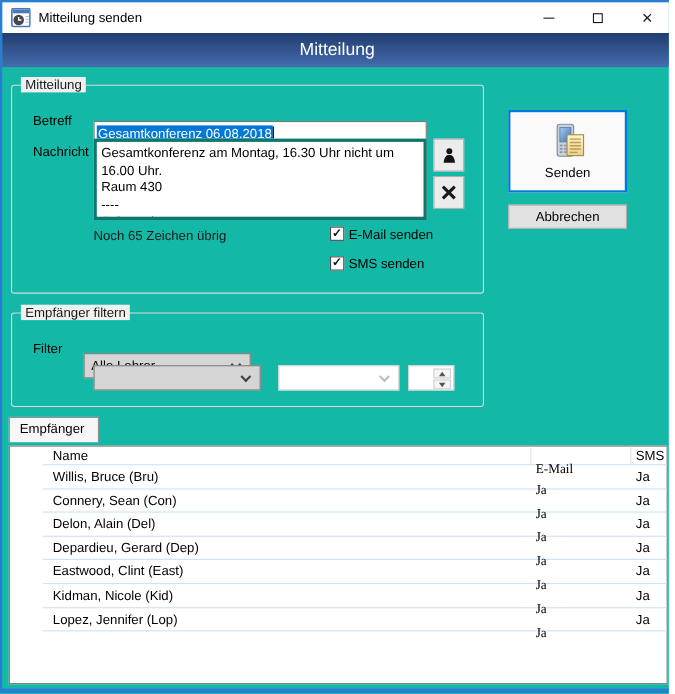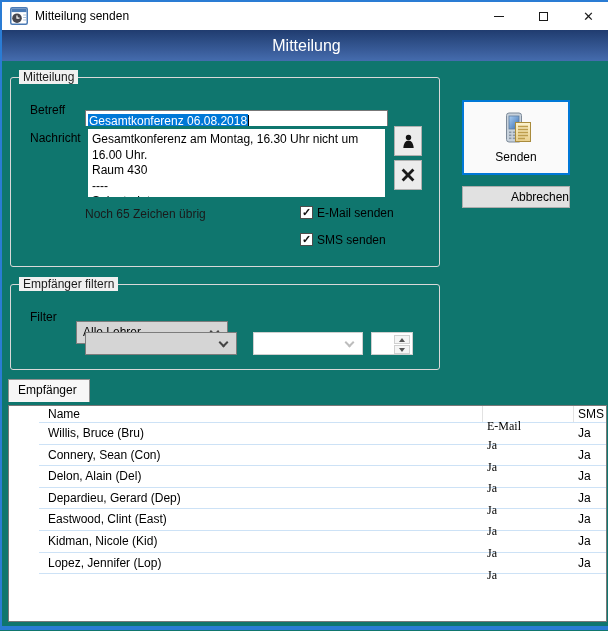--- a/index.html
+++ b/index.html
@@ -1,17 +1,17 @@
 <!DOCTYPE html>
 <html><head>
 <meta charset="utf-8">
 <style>
   * { margin:0; padding:0; box-sizing:border-box; }
   body { font-family:"Liberation Sans", sans-serif; background:#fff; }
-  .window { position:relative; width:608px; height:631px; background:#0f766e;
+  .window { position:relative; width:608px; height:631px; background:#14b8a6;
             font-size:12px; color:#000; overflow:hidden; }
 
   
   .b-edge { position:absolute; background:#2a7cd4; z-index:50; }
   .b-top    { left:0; top:0; width:614px; height:2px; }
   .b-left   { left:0; top:0; width:2px; height:626px; }
   .b-right  { left:611px; top:0; width:3px; height:626px; }
   .b-bottom { left:0; top:626px; width:614px; height:4px; }
 
   
@@ -59,21 +59,21 @@
   .cb-box { width:13px; height:13px; background:#fff; border:1px solid #4d4d4d;
             display:flex; align-items:center; justify-content:center;
             font-size:11px; font-weight:bold; color:#111; line-height:11px; }
   .cb-label { margin-left:4px; }
 
   
   .send-btn { position:absolute; left:462px; top:100px; width:108px; height:75px;
               background:#fafafa; border:2px solid #0078d7; display:flex; flex-direction:column;
               align-items:center; justify-content:center; gap:5px; cursor:default; }
   .cancel-btn { position:absolute; left:462px; top:186px; width:108px; height:22px;
-                background:#e1e1e1; border:1px solid #adadad; text-align:right; line-height:20px; }
+                background:#e1e1e1; border:1px solid #adadad; text-align:center; line-height:20px; }
 
   
   .combo { position:absolute; height:23px; border:1px solid #7c7c7c; background:#d5d5d5;
            padding:3px 22px 0 6px; }
   .combo-1 { left:76px; top:305px; width:152px;margin-top:16px; }
   .combo-2 { left:85px; top:332px; width:152px; }
   .combo-3 { left:253px; top:332px; width:110px; border-color:#cfcfcf; background:#fff; }
   .chev { position:absolute; right:9px; top:6px; width:7px; height:7px;
           border-right:2px solid #444; border-bottom:2px solid #444; transform:rotate(45deg); }
   .chev-dim { border-color:#bdbdbd; }

